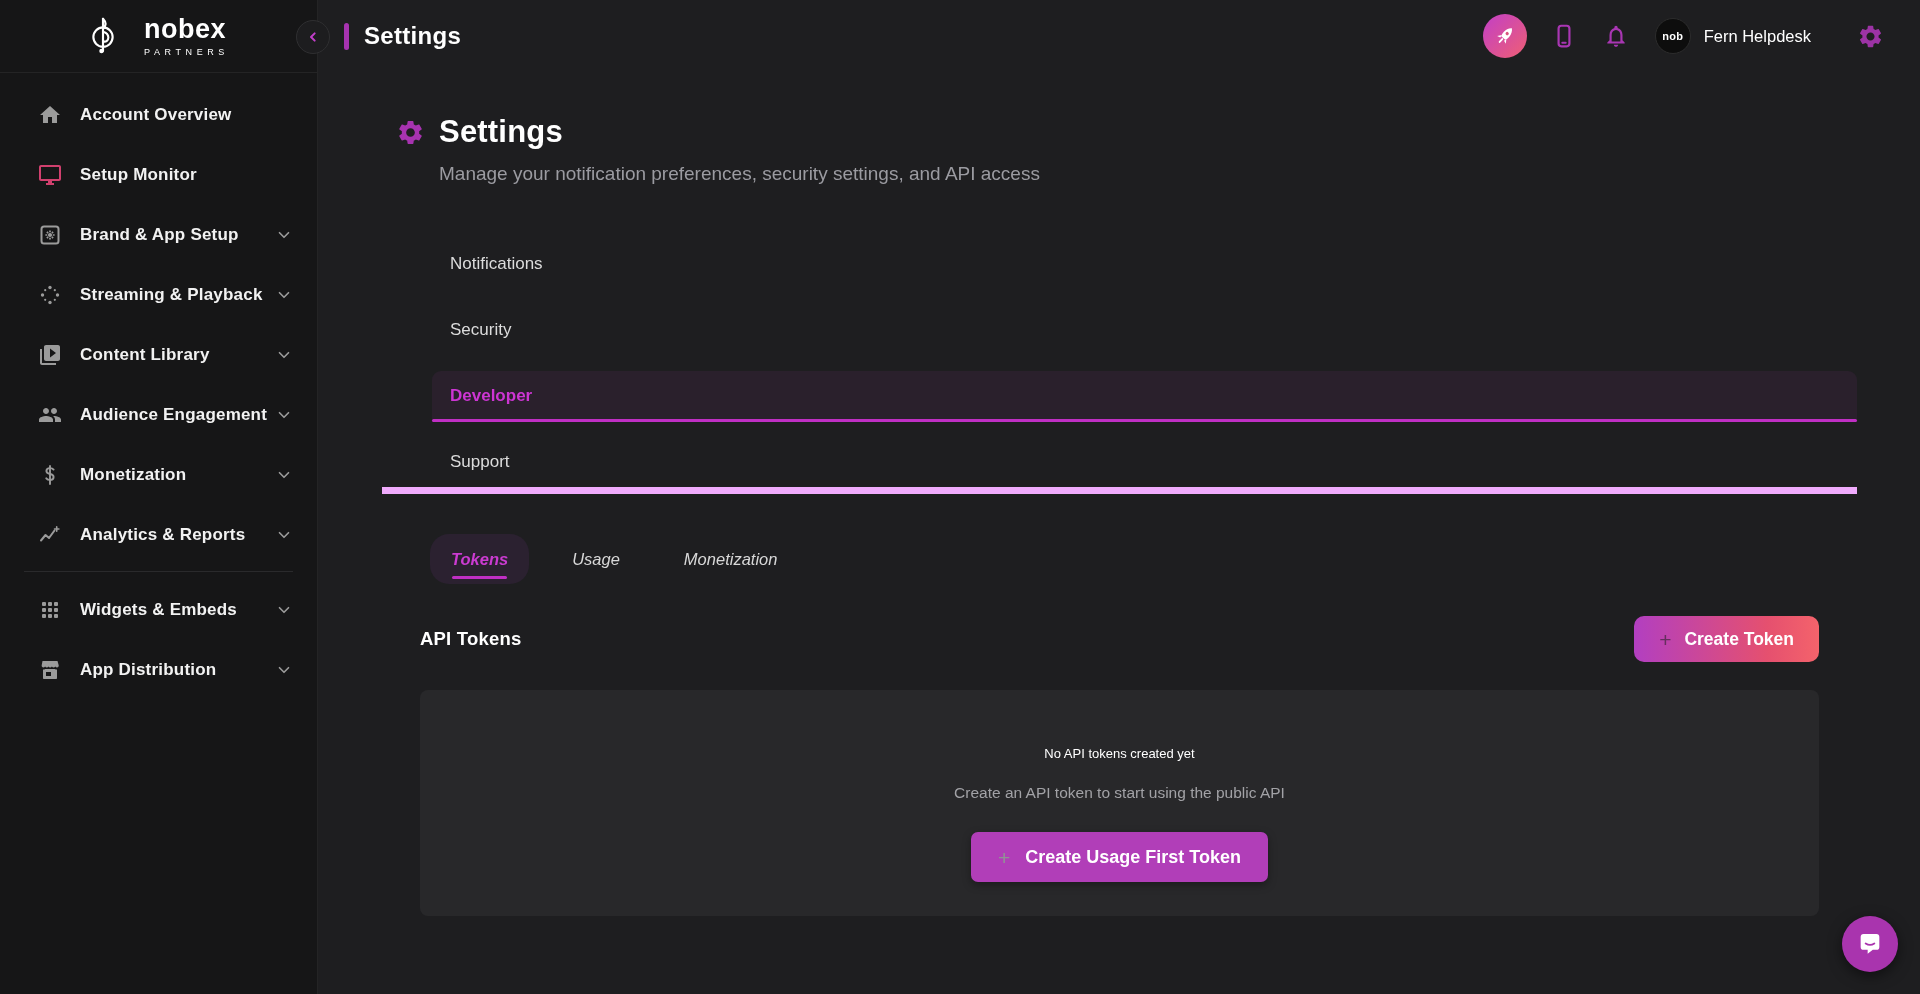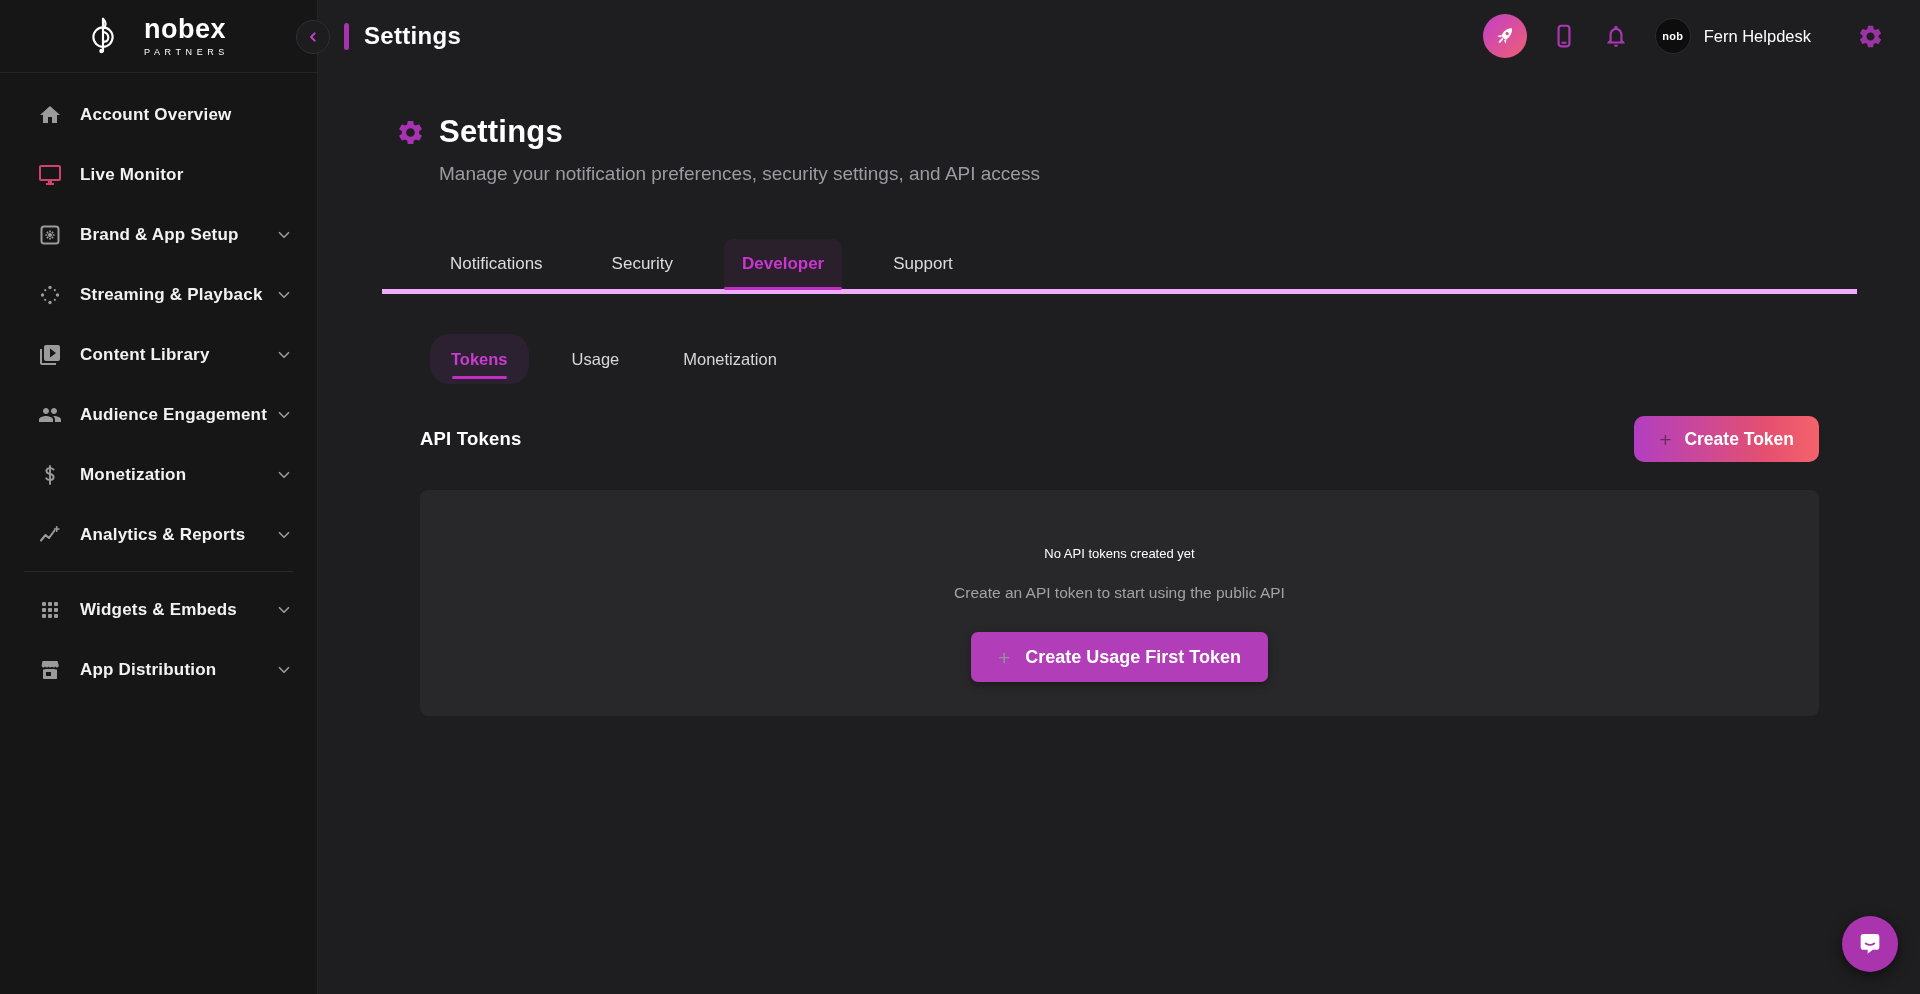--- a/index.html
+++ b/index.html
@@ -51,29 +51,29 @@
   .gear-btn svg { width:27px; height:27px; }
 
   .content { flex:1; padding:42px 63px 0 64px; overflow:hidden; }
 
   .page-header { display:flex; align-items:center; gap:14px; margin-left:14px; }
   .page-gear { color:#a733b0; display:flex; }
   .page-gear svg { width:29px; height:29px; }
   .page-title { color:#fff; font-size:31px; font-weight:700; letter-spacing:.2px; }
   .page-subtitle { margin:13px 0 0 57px; color:#9b9ba1; font-size:19px; }
 
-  .tabs-wrap { display:flex; gap:33px; margin-top:54px; padding-left:50px; border-bottom:5px solid #f0abfc; }
+  .tabs-wrap { display:flex; gap:16px; margin-top:54px; padding-left:50px; border-bottom:7px solid #f0abfc;flex-direction:column; }
   .tab { height:50px; display:flex; align-items:center; padding:0 18px; color:#dcdcdc; font-size:17px; font-weight:500;
     position:relative; border-radius:9px 9px 0 0; cursor:pointer; }
   .tab.active { color:#cd35d3; background:#2a202c; font-weight:600; }
   .tab.active::after { content:""; position:absolute; left:0; right:0; bottom:-1px; height:3px; background:#c02fc4; border-radius:2px; }
 
   .subtabs { display:flex; gap:22px; margin:40px 0 0 48px; }
   .subtab { height:50px; display:flex; align-items:center; padding:0 21px; color:#d8d8d8; font-size:16.5px; font-weight:500;
-    border-radius:19px; position:relative; cursor:pointer; }
+    border-radius:19px; position:relative; cursor:pointer;font-style:italic; }
   .subtab.active { color:#cb3bd1; background:#2b2130; font-weight:600; }
   .subtab.active::after { content:""; position:absolute; left:22px; right:22px; bottom:5px; height:3px; background:#c02fc4; border-radius:2px; }
 
   .section-row { display:flex; align-items:center; margin:32px 38px 0 38px; }
   .section-title { color:#fff; font-size:18.5px; font-weight:700; letter-spacing:.2px; }
   .create-btn { margin-left:auto; height:46px; padding:0 25px; border:none; border-radius:10px;
     background:linear-gradient(90deg,#b23fc1 0%,#e5506f 72%,#f4636b 100%);
     color:#fff; font-size:17.5px; font-weight:600; display:flex; align-items:center; gap:13px; cursor:pointer;
     font-family:"Liberation Sans", sans-serif; }
   .plus-dark { font-size:21px; font-weight:400; color:rgba(30,30,30,.55); line-height:1; }
@@ -130,21 +130,21 @@
         </span>
       <span class="nav-label">Account Overview</span>
       <span class="nav-chevron" style="visibility: hidden;"></span>
     </div>
       <div class="nav-item active">
       <span class="nav-icon">
           <svg viewBox="0 0 24 24" fill="currentColor">
             <path d="M21 2H3c-1.1 0-2 .9-2 2v12c0 1.1.9 2 2 2h7v2H8v2h8v-2h-2v-2h7c1.1 0 2-.9 2-2V4c0-1.1-.9-2-2-2zm0 14H3V4h18v12z"></path>
           </svg>
         </span>
-      <span class="nav-label">Live Monitor</span>
+      <span class="nav-label">Setup Monitor</span>
       <span class="nav-chevron" style="visibility: hidden;"></span>
     </div>
       <div class="nav-item">
       <span class="nav-icon">
           <svg viewBox="0 0 24 24" fill="none" stroke="currentColor" stroke-width="2">
             <rect x="3.5" y="3.5" width="17" height="17" rx="2.5"></rect>
             <circle cx="12" cy="12" r="2.1" fill="currentColor" stroke="none"></circle>
             <g stroke-width="1.7">
               <path d="M12 7.4v1.8M12 14.8v1.8M7.4 12h1.8M14.8 12h1.8M8.9 8.9l1.2 1.2M13.9 13.9l1.2 1.2M15.1 8.9l-1.2 1.2M10.1 13.9l-1.2 1.2"></path>
             </g>

